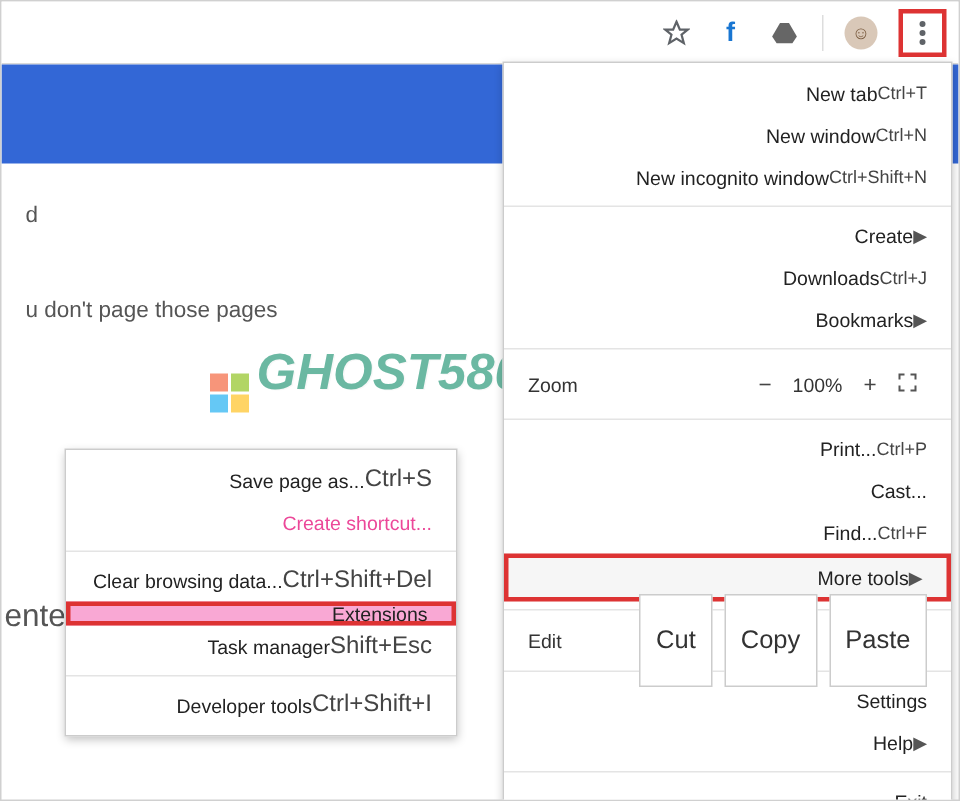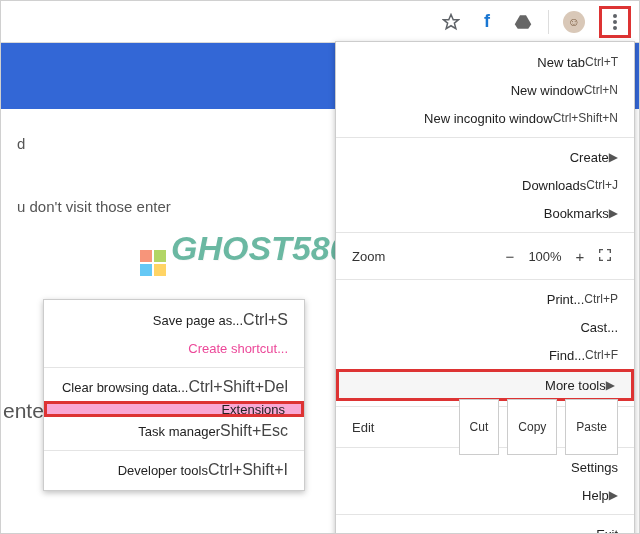--- a/index.html
+++ b/index.html
@@ -115,21 +115,21 @@
   .zoom-row .zbtn{width:24px;text-align:center;color:#444;font-size:15px;}
   .zoom-row .pct{width:46px;text-align:center;}
   .zoom-row .full{width:26px;text-align:center;}
   .zoom-row .full svg{stroke:#555;}
 
   .edit-row {
     display:flex;align-items:center;height:30px;padding:0 16px;font-size:13px;gap:8px;
   }
   .edit-row .lbl{flex:1;}
   .edit-row .btn{
-    border:1px solid #ccc;padding:20px 10px;font-size:12px;color:#333;background:#fff;
+    border:1px solid #ccc;padding:20px 10px;font-size:17px;color:#333;background:#fff;
   }
 
   
   .submenu {
     position:absolute;
     top:298px; left:42px;
     width:262px;
     background:#fff;
     border:1px solid #ccc;
     box-shadow:0 2px 6px rgba(0,0,0,0.25);
@@ -168,21 +168,21 @@
           <span></span>
         </div>
     </div>
   </div>
 </div>
 
 <div class="bluebar"></div>
 
 <div class="bodyfrag">
   <div class="frag1">d</div>
-  <div class="frag2">u don't visit those enter</div>
+  <div class="frag2">u don't page those pages</div>
 </div>
 <div class="enter-lbl">enter</div>
 
 <div class="wm1">
   <span class="flag">
       <span class="r"></span>
       <span class="g"></span>
       <span class="b"></span>
       <span class="y"></span>
     </span><span>GHOST580.XYZ</span>

